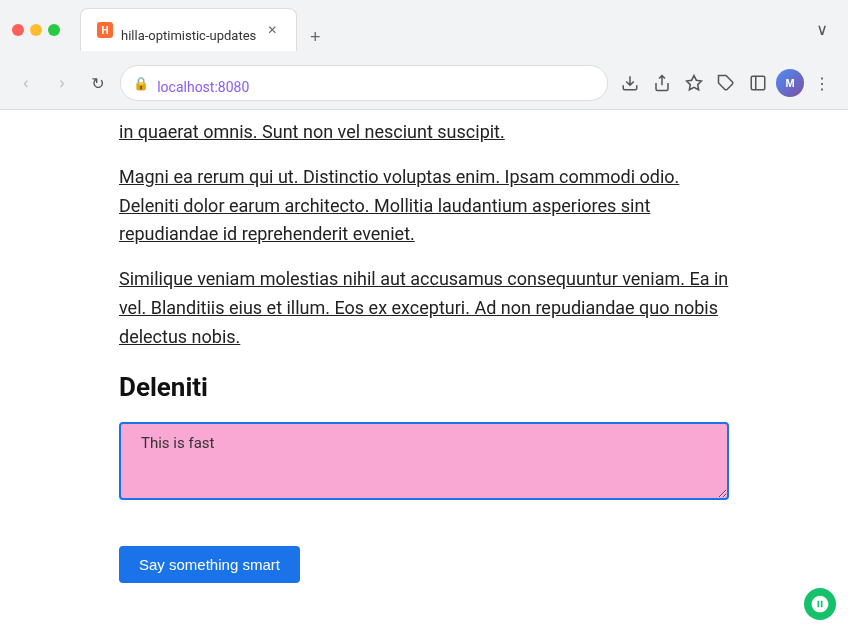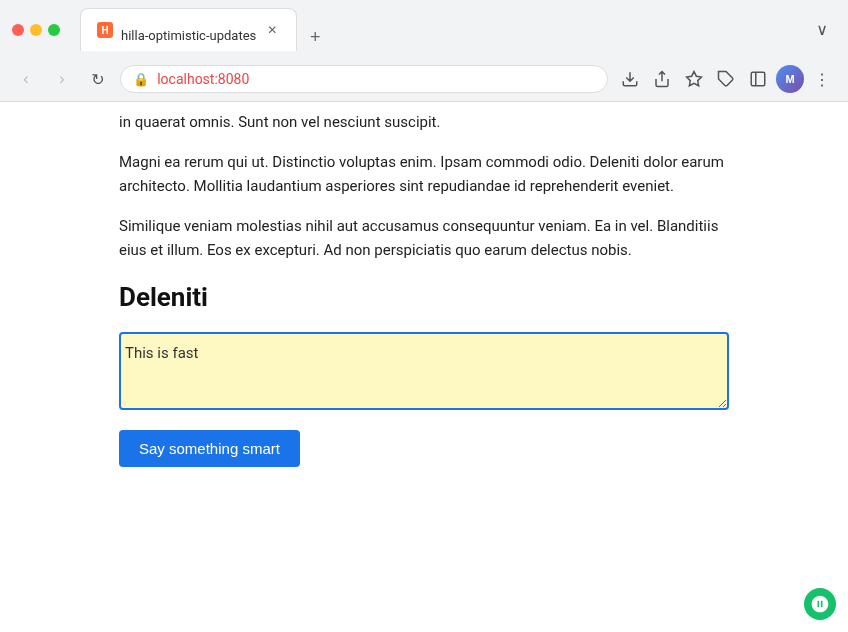--- a/index.html
+++ b/index.html
@@ -163,21 +163,22 @@
     }
 
     .address-bar .lock-icon {
       color: #555;
       font-size: 13px;
     }
 
     .address-text {
       flex: 1;
       font-size: 14px;
-      color: #ef4444;
+      color: #8b5cf6;
+      margin-top: 8px;
     }
 
     .toolbar-actions {
       display: flex;
       gap: 4px;
       align-items: center;
     }
 
     .toolbar-btn {
       width: 28px;
@@ -210,24 +211,25 @@
 
     
     .page-content {
       background: #fff;
       padding: 0 119px;
       overflow-y: auto;
       height: calc(632px - 88px);
     }
 
     .article-text {
-      font-size: 15px;
+      font-size: 18px;
       line-height: 1.6;
       color: #222;
       padding-top: 8px;
+      text-decoration: underline;
     }
 
     .article-text p {
       margin-bottom: 16px;
     }
 
     .comments-section {
       margin-top: 20px;
     }
 
@@ -259,42 +261,42 @@
       border: 1px solid #ccc;
       border-radius: 4px;
       font-size: 15px;
       color: #333;
       background: #f8f8f8;
       outline: none;
     }
 
     .form-textarea {
       width: 100%;
-      padding: 10px 4px;
+      padding: 10px 20px;
       border: 2px solid #1a73e8;
       border-radius: 4px;
       font-size: 15px;
       color: #333;
-      background: #fef9c3;
+      background: #f9a8d4;
       outline: none;
       resize: vertical;
       min-height: 60px;
       font-family: inherit;
     }
 
     .submit-btn {
       background: #1a73e8;
       color: #fff;
       border: none;
       padding: 10px 20px;
       border-radius: 4px;
       font-size: 15px;
       font-weight: 500;
       cursor: pointer;
-      margin-top: 0;
+      margin-top: 26px;
     }
 
     
     .ext-icon {
       position: fixed;
       bottom: 12px;
       right: 12px;
       width: 32px;
       height: 32px;
       background: #15c26b;
@@ -390,21 +392,21 @@
       <button class="profile-btn">M</button>
       <button class="toolbar-btn">⋮</button>
     </div>
   </div>
 </div>
 
 <div class="page-content">
   <div class="article-text">
     <p>in quaerat omnis. Sunt non vel nesciunt suscipit.</p>
     <p>Magni ea rerum qui ut. Distinctio voluptas enim. Ipsam commodi odio. Deleniti dolor earum architecto. Mollitia laudantium asperiores sint repudiandae id reprehenderit eveniet.</p>
-    <p>Similique veniam molestias nihil aut accusamus consequuntur veniam. Ea in vel. Blanditiis eius et illum. Eos ex excepturi. Ad non perspiciatis quo earum delectus nobis.</p>
+    <p>Similique veniam molestias nihil aut accusamus consequuntur veniam. Ea in vel. Blanditiis eius et illum. Eos ex excepturi. Ad non repudiandae quo nobis delectus nobis.</p>
   </div>
 
   <div class="comments-section">
     <h2 class="comments-heading">Deleniti</h2>
 
 
     <div class="form-group">
       <textarea class="form-textarea" rows="3" style="">This is fast</textarea>
     </div>
 

